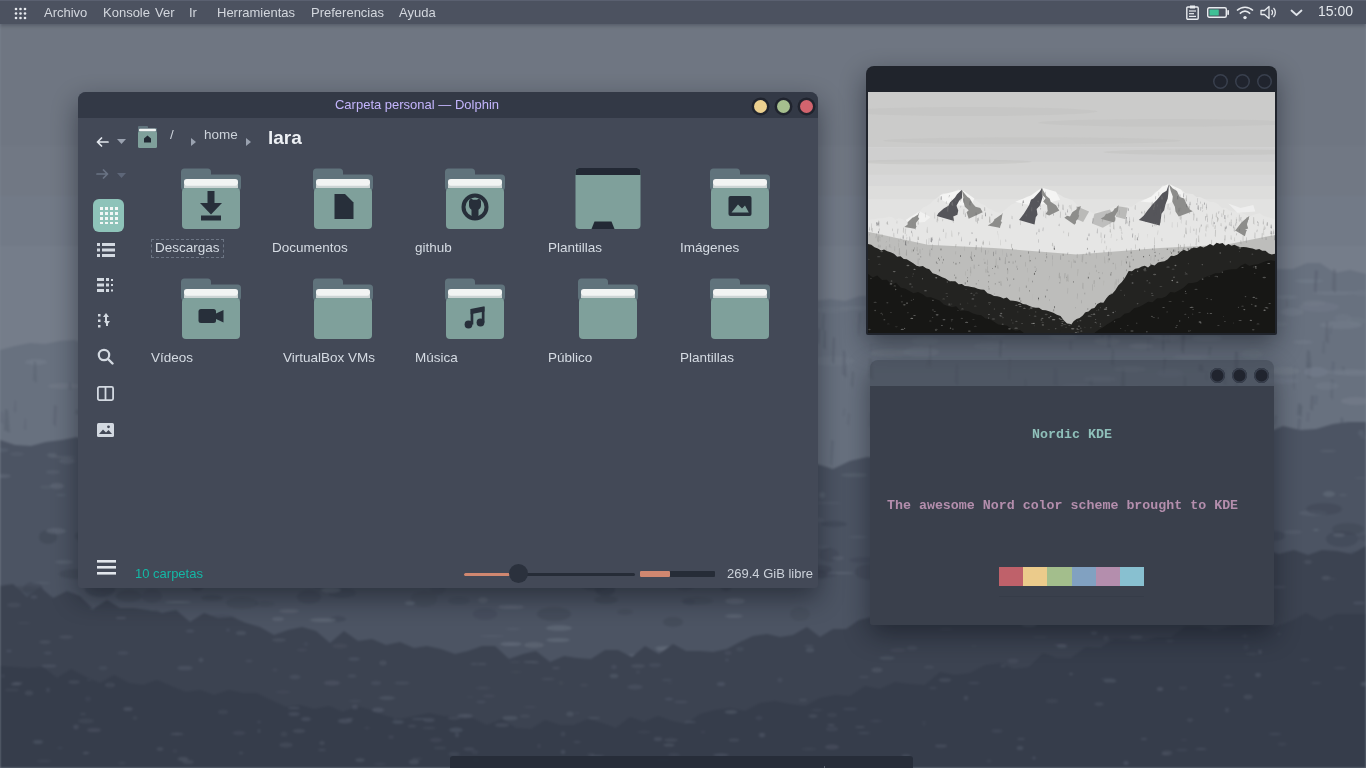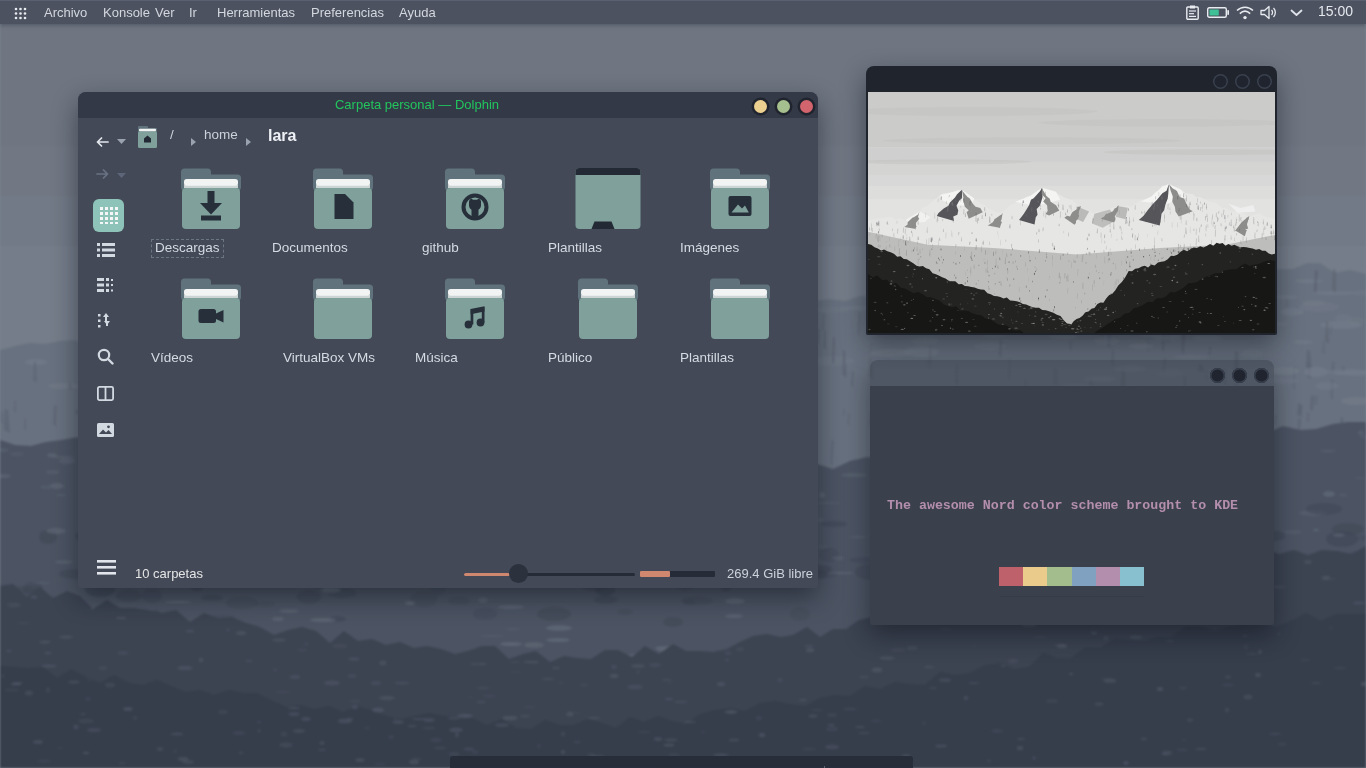--- a/index.html
+++ b/index.html
@@ -19,21 +19,21 @@
   
   #menubar { position:absolute; left:0; top:0; width:1366px; height:24px;
     background:#4c5260; z-index:30; color:#d3d7de; font-size:13px;
     box-shadow:inset 0 1px 0 #5a6070, 0 2px 3px rgba(20,24,32,.35); }
   #menubar span.mi { position:absolute; top:5px; }
   
   .win { position:absolute; box-shadow:0 10px 26px rgba(10,14,22,.48); z-index:10; }
   .titlebar { position:absolute; left:0; top:0; right:0; height:26px;
     background:#333946; border-radius:8px 8px 0 0; }
   .title { position:absolute; top:5px; left:0; right:62px; text-align:center;
-    font-size:13px; color:#22c55e; }
+    font-size:13px; color:#c4b5fd; }
   .btns { position:absolute; right:5px; top:7.5px; display:flex; gap:10px; }
   .btn { width:13px; height:13px; border-radius:50%; box-shadow:0 0 0 2.5px #20242e; }
   
   #dolphin { left:78px; top:92px; width:740px; height:496px;
     background:#434957; border-radius:8px 8px 3px 3px; }
   .flabel { position:absolute; font-size:13.5px; color:#d5dbe3; text-align:left;
     width:120px; }
   
   #feh { left:866px; top:66px; width:411px; height:269px; background:#20242c;
     border-radius:8px 8px 2px 2px; }
@@ -2006,21 +2006,21 @@
       <path d="M9.5,9.5 L13,12.5 V16.5 H6 V12.5 Z" fill="#232a35"></path>
     </svg>
   <div class="abs" style="left:92px;top:35px;font-size:13.5px;color:#ccd2da">/</div>
   <svg class="abs" style="left:113px;top:46px" width="5" height="8">
       <polygon points="0,0 5,4 0,8" fill="#9aa2b0"></polygon>
     </svg>
   <div class="abs" style="left:126px;top:35px;font-size:13.5px;color:#ccd2da">home</div>
   <svg class="abs" style="left:168px;top:46px" width="5" height="8">
       <polygon points="0,0 5,4 0,8" fill="#9aa2b0"></polygon>
     </svg>
-  <div class="abs" style="left:190px;top:35px;font-size:16px;font-weight:bold;color:#eef1f5">lara</div>
+  <div class="abs" style="left:190px;top:35px;font-size:19px;font-weight:bold;color:#eef1f5">lara</div>
 
   <svg class="abs" style="left:17.5px;top:77px" width="13" height="10" viewBox="0 0 13 10">
       <path d="M7.5,1 L11.5,5 L7.5,9 M1,5 H11.5" stroke="#6a7384" stroke-width="1.7" fill="none" stroke-linecap="round" stroke-linejoin="round"></path>
     </svg>
   <svg class="abs" style="left:38.5px;top:80.5px" width="9" height="5">
       <polygon points="0,0 9,0 4.5,5" fill="#5d6678"></polygon>
     </svg>
 
   <div class="abs" style="left:15px;top:107px;width:31px;height:33px;background:#8ec3b9;border-radius:6px"></div>
   <svg class="abs" style="left:21.5px;top:115px" width="18" height="17">
@@ -2121,21 +2121,21 @@
 <div class="abs" style="left:364px;top:76px;width:66px;height:61px"><svg width="66" height="61" viewBox="0 0 66 61">
         <rect x="3" y="0.5" width="30" height="16" rx="3.5" fill="#60737c"></rect>
         <rect x="3" y="6.5" width="60" height="16" rx="3.5" fill="#60737c"></rect>
         <rect x="6" y="16.5" width="54" height="3.5" fill="#ccd4d4"></rect>
         <rect x="6" y="11" width="54" height="6.8" rx="2.8" fill="#f2f4f3"></rect>
         <rect x="4" y="20" width="58" height="41" rx="4" fill="#7fa09b"></rect>
         <circle cx="33" cy="39" r="11.5" stroke="#272f3a" stroke-width="4" fill="none"></circle>
         <path d="M27,33 l2,-2.8 2,1.6 h4 l2,-1.6 2,2.8 v4.5 a4.5,4.5 0 0 1 -4.5,4.5 h-3 a4.5,4.5 0 0 1 -4.5,-4.5 z" fill="#272f3a"></path>
         <rect x="29.5" y="41" width="7" height="10.5" fill="#272f3a"></rect>
       </svg></div>
-<div class="flabel" style="left:344px;top:148px">github</div>
+<div class="flabel" style="left:337px;top:148px">github</div>
 <div class="abs" style="left:497px;top:76px;width:66px;height:61px"><svg width="66" height="61" viewBox="0 0 66 61">
         <rect x="0.5" y="0" width="65" height="61" rx="4" fill="#7fa09b"></rect>
         <path d="M0.5,7 v-3 a4,4 0 0 1 4,-4 h57 a4,4 0 0 1 4,4 v3 z" fill="#232935"></path>
         <path d="M16.5,61 l3,-7.5 h17 l3,7.5 z" fill="#232935"></path>
       </svg></div>
 <div class="flabel" style="left:470px;top:148px">Plantillas</div>
 <div class="abs" style="left:629px;top:76px;width:66px;height:61px"><svg width="66" height="61" viewBox="0 0 66 61">
         <rect x="3" y="0.5" width="30" height="16" rx="3.5" fill="#60737c"></rect>
         <rect x="3" y="6.5" width="60" height="16" rx="3.5" fill="#60737c"></rect>
         <rect x="6" y="16.5" width="54" height="3.5" fill="#ccd4d4"></rect>
@@ -2186,21 +2186,21 @@
 <div class="flabel" style="left:470px;top:258px">Público</div>
 <div class="abs" style="left:629px;top:186px;width:66px;height:61px"><svg width="66" height="61" viewBox="0 0 66 61">
         <rect x="3" y="0.5" width="30" height="16" rx="3.5" fill="#60737c"></rect>
         <rect x="3" y="6.5" width="60" height="16" rx="3.5" fill="#60737c"></rect>
         <rect x="6" y="16.5" width="54" height="3.5" fill="#ccd4d4"></rect>
         <rect x="6" y="11" width="54" height="6.8" rx="2.8" fill="#f2f4f3"></rect>
         <rect x="4" y="20" width="58" height="41" rx="4" fill="#7fa09b"></rect>
       </svg></div>
 <div class="flabel" style="left:602px;top:258px">Plantillas</div>
 
-  <div class="abs" style="left:57px;top:474px;font-size:13px;color:#e5e5e5">10 carpetas</div>
+  <div class="abs" style="left:57px;top:474px;font-size:13px;color:#14b8a6">10 carpetas</div>
   <div class="abs" style="left:386px;top:480.5px;width:171px;height:3px;background:#262c37;border-radius:2px"></div>
   <div class="abs" style="left:386px;top:480.5px;width:46px;height:3px;background:#d08770;border-radius:2px"></div>
   <div class="abs" style="left:431px;top:472px;width:19px;height:19px;background:#2b313d;border-radius:50%"></div>
   <div class="abs" style="left:562px;top:479px;width:75px;height:6px;background:#262c37;border-radius:1px"></div>
   <div class="abs" style="left:562px;top:479px;width:30px;height:6px;background:#d08770;border-radius:1px"></div>
   <div class="abs" style="right:5px;top:474px;font-size:13px;color:#ccd2da">269.4 GiB libre</div>
 </div>
 
 <div id="feh" class="win">
   <div class="btns" style="gap:7px">
@@ -2213,20 +2213,21 @@
   </svg>
 </div>
 
 <div id="konsole" class="win">
   <div class="btns" style="gap:7px">
     <div class="dimbtn"></div>
       <div class="dimbtn"></div>
       <div class="dimbtn"></div>
   </div>
   <div class="body">
+    <div class="abs" style="left:0;right:0;top:41px;text-align:center;color:#8fc0ba">Nordic&nbsp;KDE</div>
     <div class="abs" style="left:17px;top:112px;color:#b48ead">The awesome Nord color scheme brought to KDE</div>
     <div class="abs" style="left:129px;top:181px;width:145px;height:19px;display:flex">
       <div style="flex:1;background:#bf616a"></div>
       <div style="flex:1;background:#ebcb8b"></div>
       <div style="flex:1;background:#a3be8c"></div>
       <div style="flex:1;background:#81a1c1"></div>
       <div style="flex:1;background:#b48ead"></div>
       <div style="flex:1;background:#88c0d0"></div>
     </div>
     <div class="abs" style="left:129px;top:210px;width:145px;height:1px;background:#363c48"></div>

